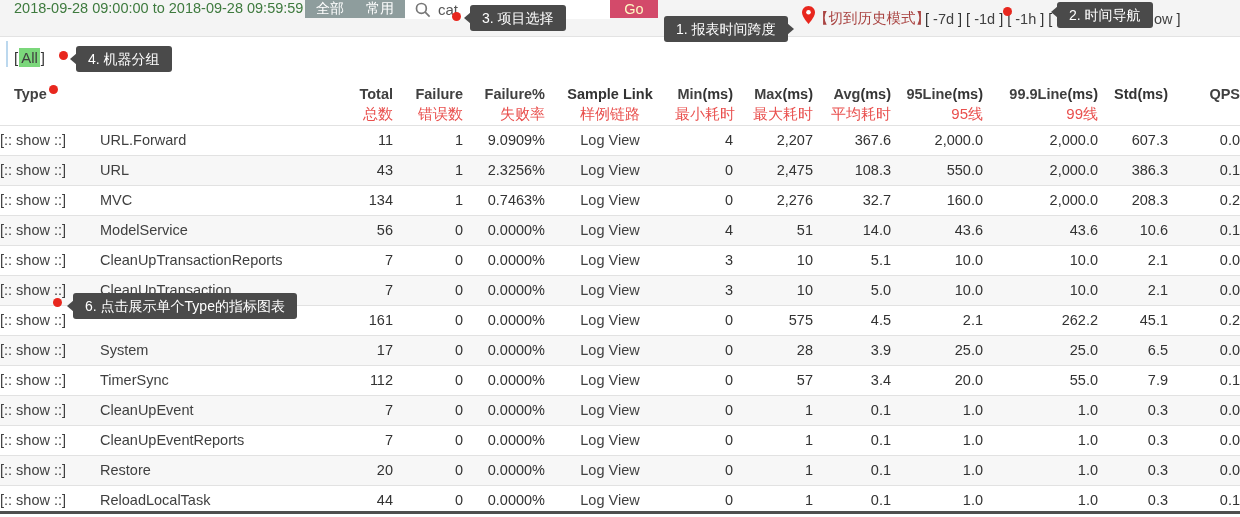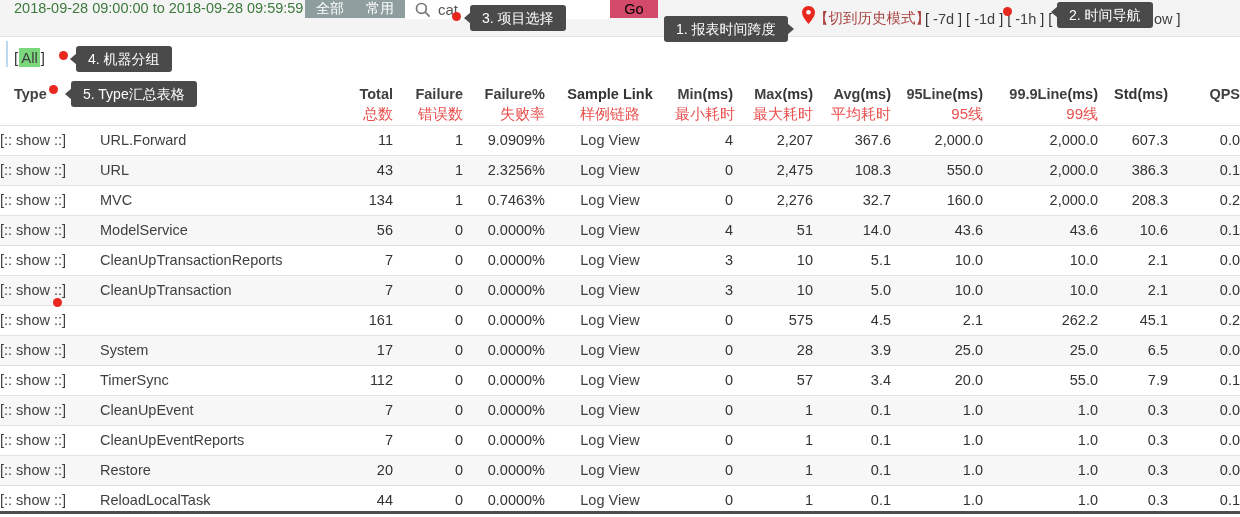--- a/index.html
+++ b/index.html
@@ -13,21 +13,21 @@
             display:flex; align-items:flex-start; }
   .daterange { width:291px; margin-left:14px; color:#3e7a3e; font-size:14.5px;
                display:flex; align-items:center; white-space:nowrap; }
   .scope { width:100px; background:#8e9d9d; color:#fff; font-size:14px;
            display:flex; align-items:center; justify-content:space-around; }
   .scope span { cursor:pointer; padding:0 4px; }
   .searchbox { width:205px; background:#fff; display:flex; align-items:center; padding-left:10px; }
   .searchbox svg { flex:0 0 auto; margin-right:5px; }
   .searchbox input { border:none; outline:none; font-size:15px; color:#555; width:120px;
                      font-family:"Liberation Sans","DejaVu Sans",sans-serif; background:transparent; }
-  .go-btn { width:48px; background:#d34a6a; color:#000000; border:none; font-size:14.5px;
+  .go-btn { width:48px; background:#d34a6a; color:#fef9c3; border:none; font-size:14.5px;
             cursor:pointer; font-family:inherit; }
   .history { position:absolute; left:814px; top:0; height:37px; display:flex; align-items:center;
              color:#a94442; font-size:14.5px; white-space:nowrap; text-decoration:none; }
   .pin { position:absolute; left:802px; top:6px; z-index:6; }
   .timenav { position:absolute; left:925px; top:0; height:37px; display:flex; align-items:center;
              font-size:14.5px; color:#333; white-space:nowrap; }
   .tn-item { margin-right:4px; }
   .lnk { color:#404040; text-decoration:none; cursor:pointer; }
 
   
@@ -394,14 +394,14 @@
   <span class="dot dot3"></span>
   <span class="dot dot2"></span>
   <span class="dot dot4"></span>
   <span class="dot dot5"></span>
   <span class="dot dot6"></span>
 
   <div class="tip tip1 arrow-right">1. 报表时间跨度</div>
   <div class="tip tip2 arrow-left-top">2. 时间导航</div>
   <div class="tip tip3 arrow-left">3. 项目选择</div>
   <div class="tip tip4 arrow-left">4. 机器分组</div>
-  <div class="tip tip5 arrow-left">5. Type汇总表格</div>
+  <div class="tip tip6 arrow-left">6. 点击展示单个Type的指标图表</div>
 </div>
 
 </body></html>

